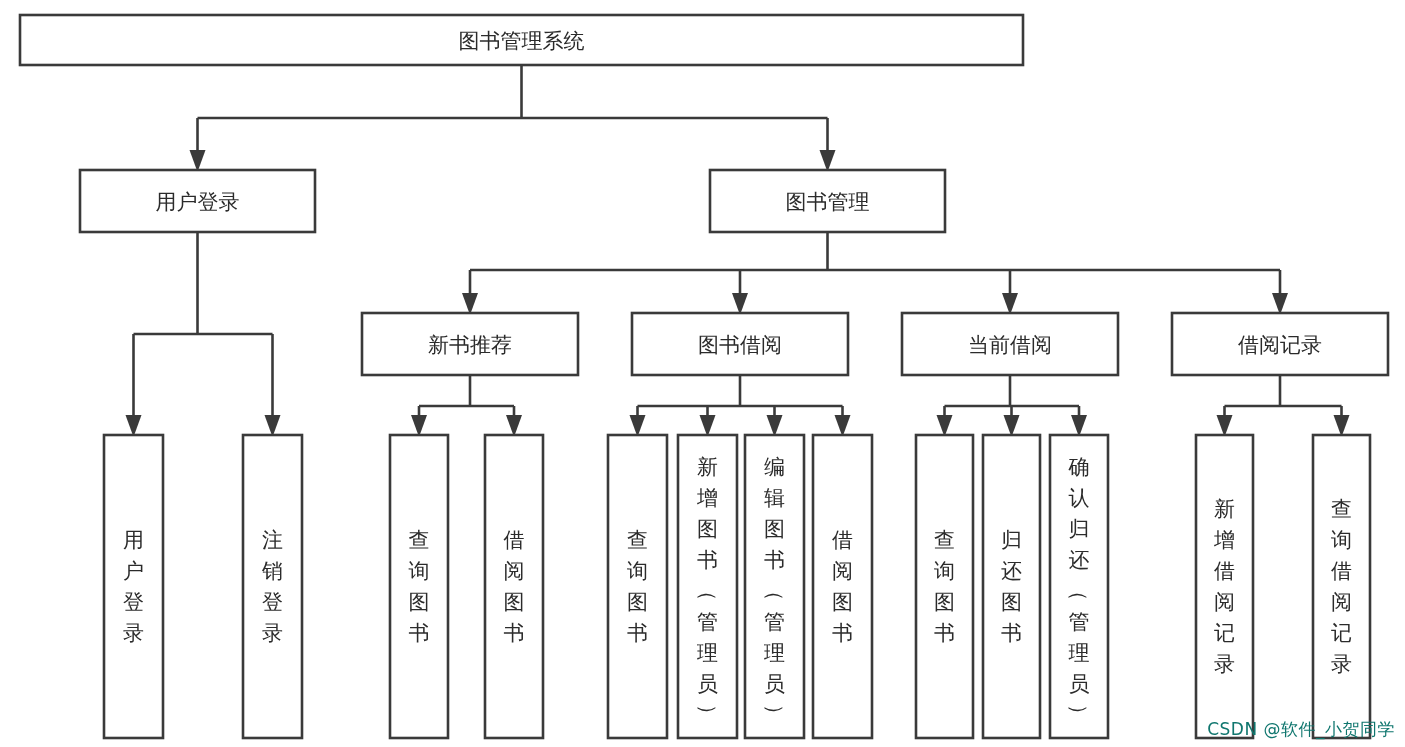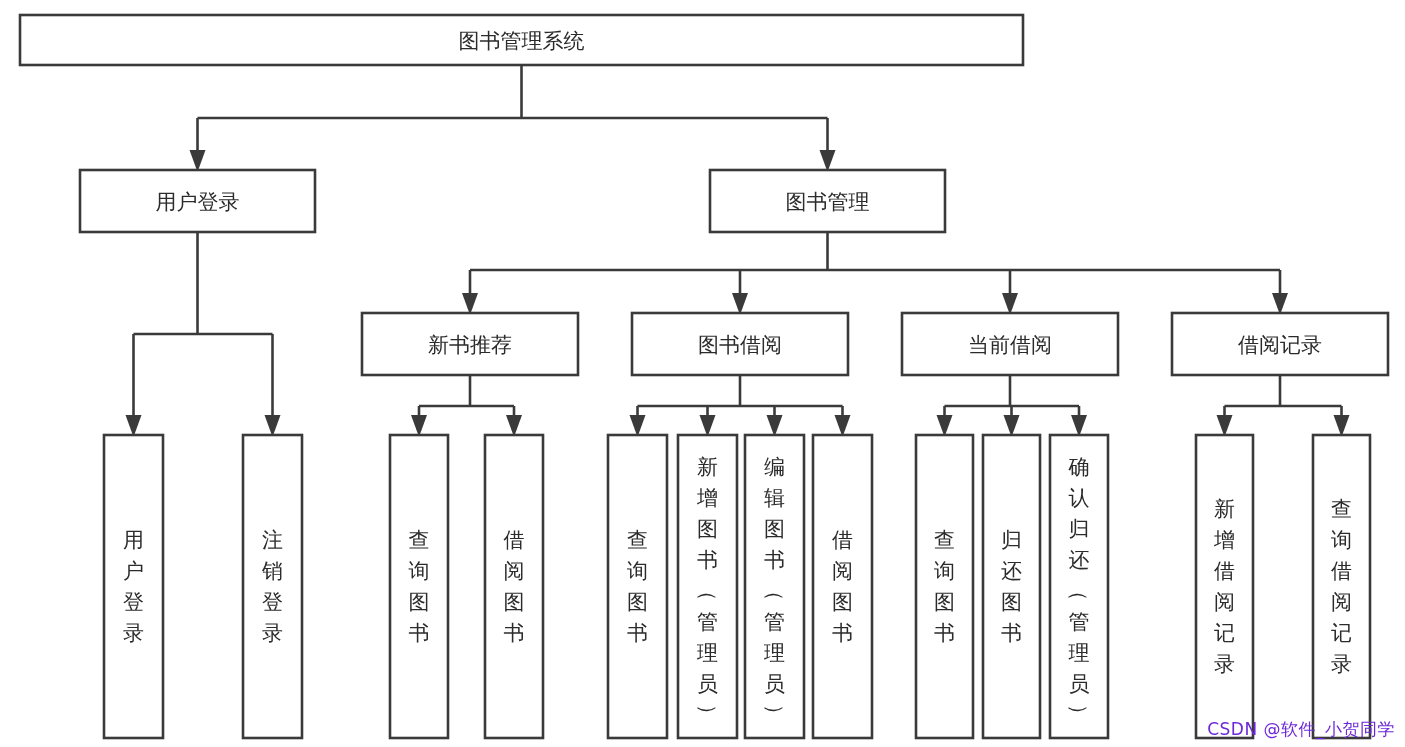--- a/index.html
+++ b/index.html
@@ -52,21 +52,21 @@
     fill: #2b2b2b;
     font-family: "DejaVu Sans", "Liberation Sans", sans-serif;
     font-size: 21px;
     text-anchor: middle;
     dominant-baseline: central;
   }
   .watermark {
     position: absolute;
     right: 10px;
     bottom: 6px;
-    color: #6d28d9;
+    color: #0f766e;
     font-size: 17px;
     font-family: "DejaVu Sans", "Liberation Sans", sans-serif;
     letter-spacing: 0.5px;
     user-select: none;
     white-space: nowrap;
   }
 </style>
 </head>
 <body>
 

